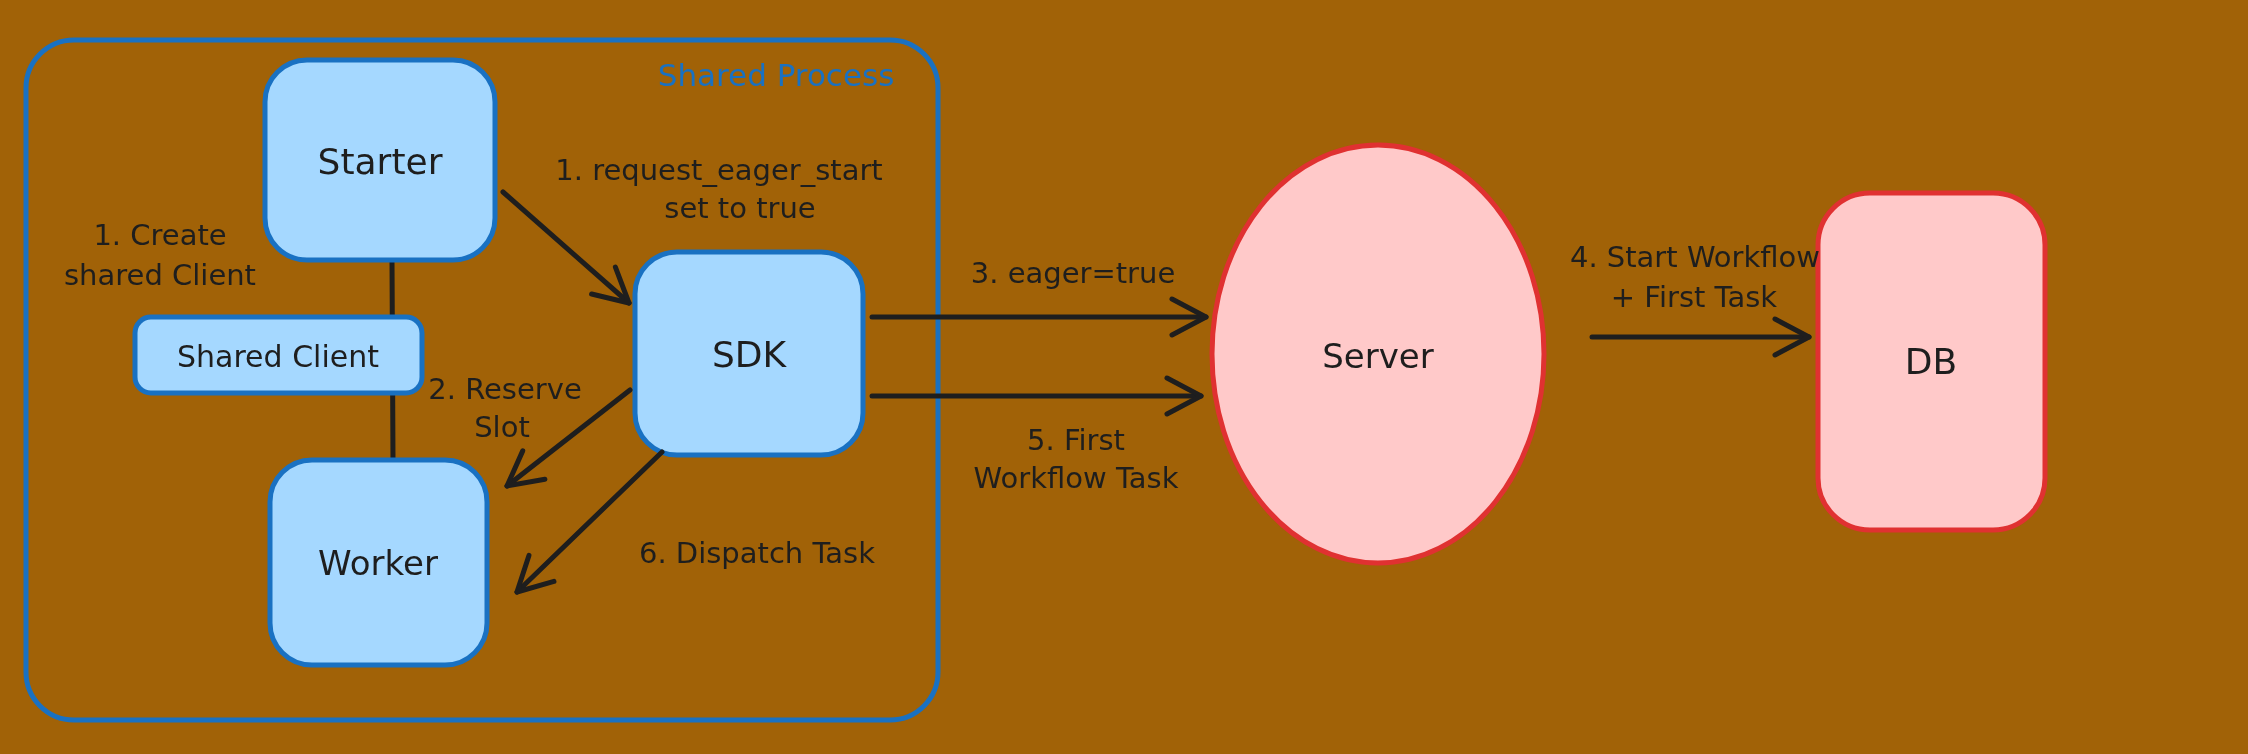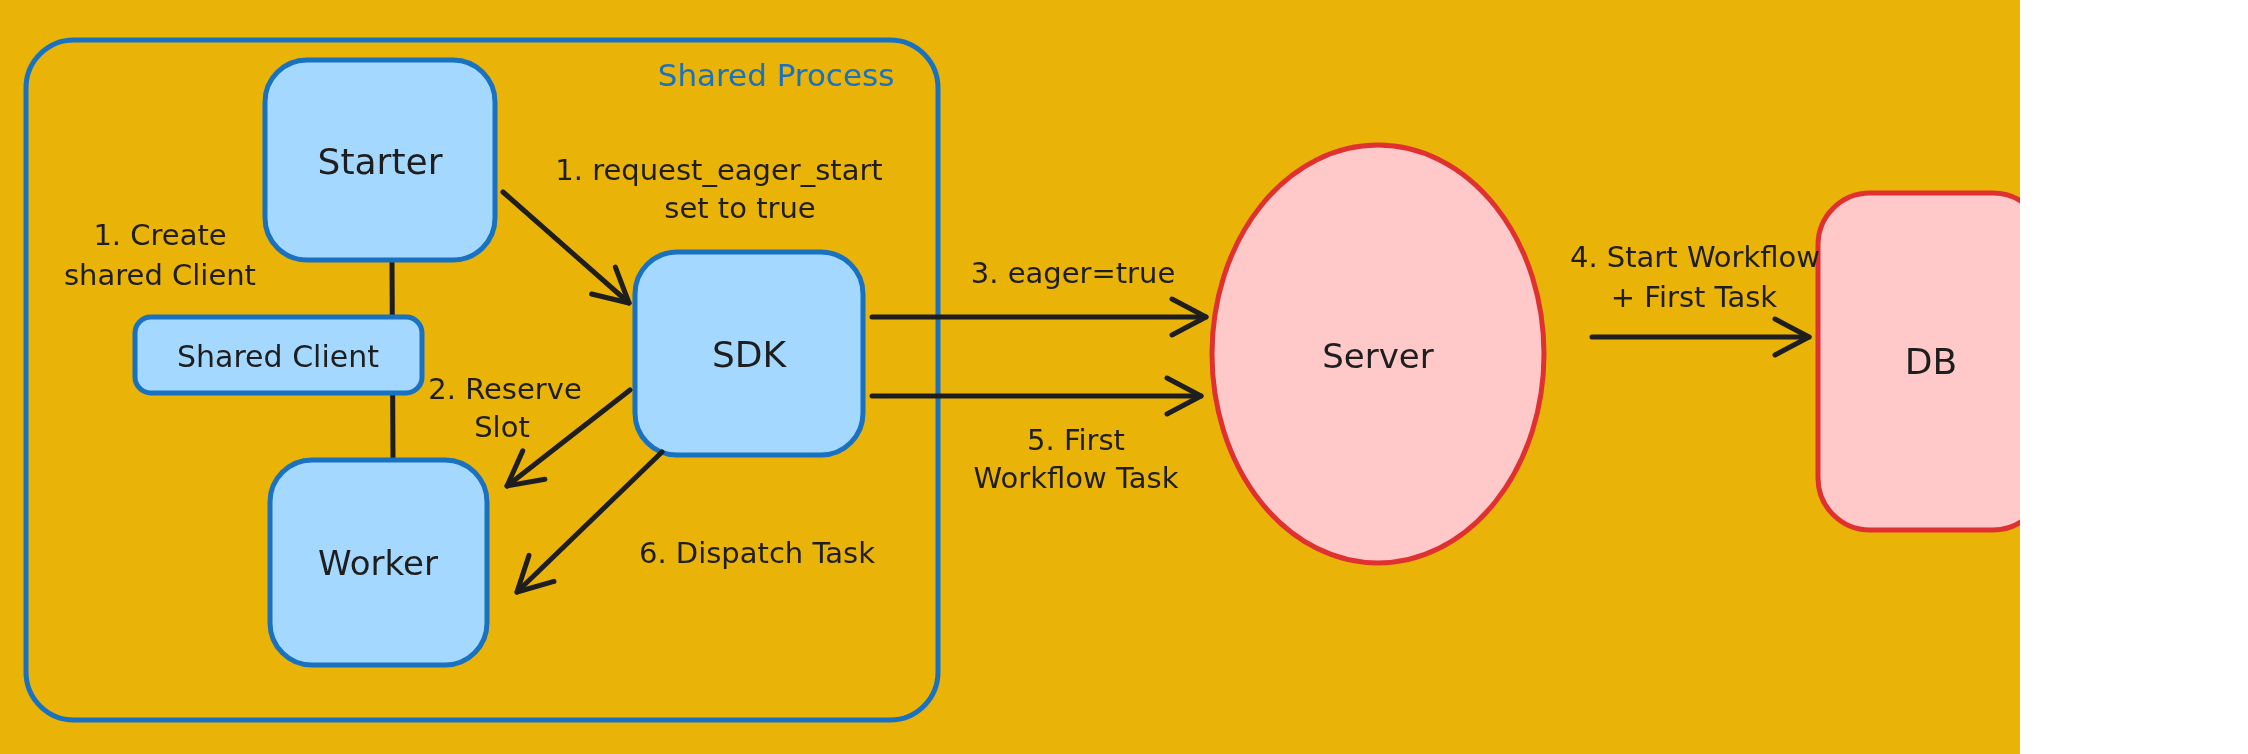--- a/index.html
+++ b/index.html
@@ -2,23 +2,23 @@
 <html><head>
 <meta charset="utf-8">
 <style>
   html, body {
     margin: 0;
     padding: 0;
     background: #ffffff;
   }
   .canvas {
     position: relative;
-    width: 2020px;
+    width: 2248px;
     height: 754px;
-    background: #eab308;
+    background: #a16207;
     overflow: hidden;
   }
   svg.diagram {
     position: absolute;
     left: 0;
     top: 0;
     width: 2248px;
     height: 754px;
     font-family: "DejaVu Sans", "Liberation Sans", sans-serif;
   }

